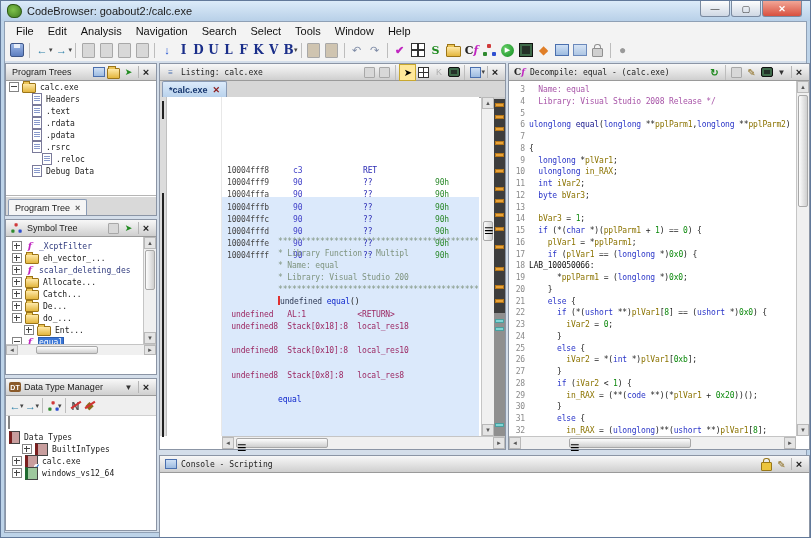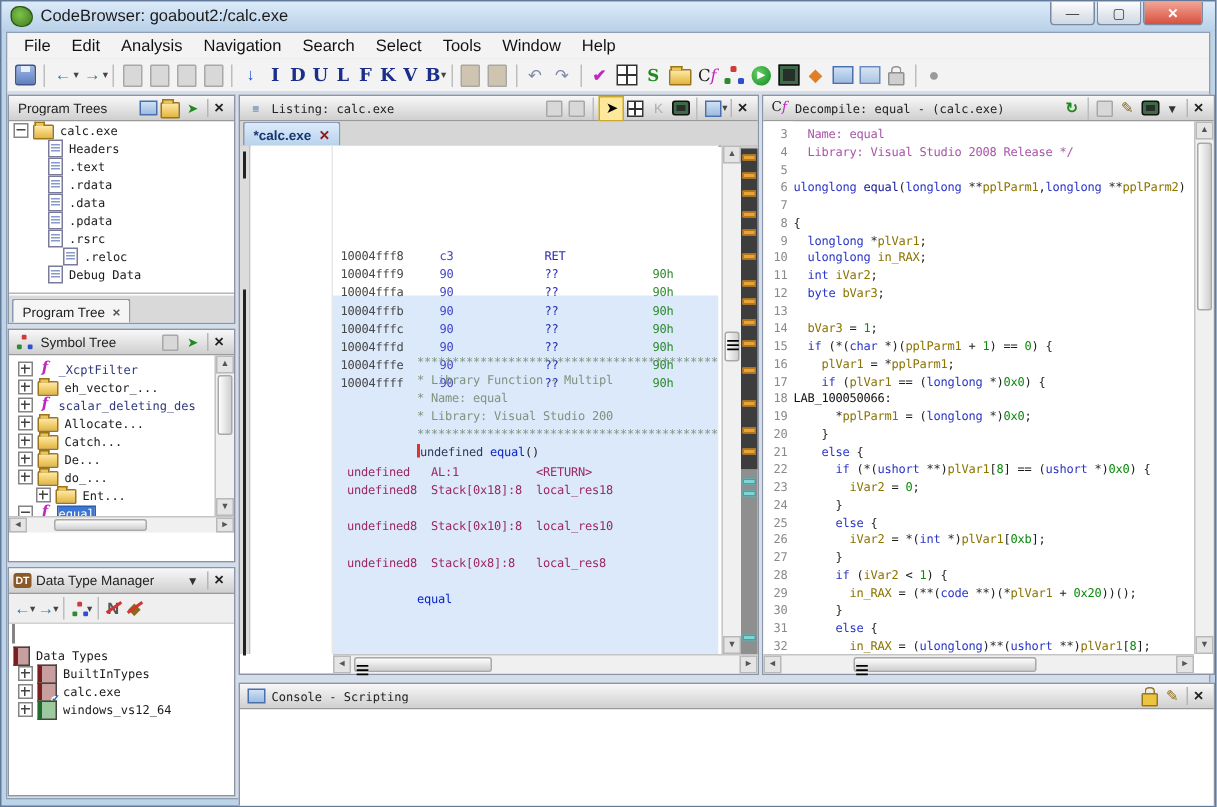--- a/index.html
+++ b/index.html
@@ -30,21 +30,21 @@
   .foldg{width:13px;height:9px;background:linear-gradient(#ffe9a8,#e3b63e);border:1px solid #9c7518;border-radius:1px;position:relative;margin-top:3px;}
   .foldg::before{content:"";position:absolute;top:-3px;left:0;width:6px;height:2px;background:#ecc557;border:1px solid #9c7518;border-bottom:none;}
   .play{width:13px;height:13px;border-radius:50%;background:radial-gradient(circle at 35% 35%,#66cf66,#0f8a1f);color:#fff;font-size:7px;display:flex;align-items:center;justify-content:center;}
   .darksq{width:12px;height:12px;background:#243028;border:1px solid #111;box-shadow:inset 0 0 0 2px #3f6a4a;}
   .diam{color:#e07f28;font-size:12px;}
   .bluwin{width:12px;height:10px;border:1px solid #4a6fae;background:linear-gradient(#cfe0f5,#9dbbe0);}
   .lockg{width:9px;height:7px;background:#cfcfcf;border:1px solid #909090;border-radius:1px;position:relative;margin-top:4px;}
   .lockg::before{content:"";position:absolute;top:-5px;left:1px;width:5px;height:4px;border:1px solid #909090;border-bottom:none;border-radius:3px 3px 0 0;}
   .lock-y{width:9px;height:7px;background:#ecc53e;border:1px solid #98781a;border-radius:1px;position:relative;margin-top:4px;}
   .lock-y::before{content:"";position:absolute;top:-5px;left:1px;width:5px;height:4px;border:1px solid #98781a;border-bottom:none;border-radius:3px 3px 0 0;}
-  .cf{font-family:"DejaVu Serif",serif;font-size:11px;font-weight:normal;color:#222;}
+  .cf{font-family:"DejaVu Serif",serif;font-size:11px;font-weight:bold;color:#222;}
   .cf i{color:#c026c0;}
   .dots3{position:relative;width:13px;height:12px;}
   .dots3 b{position:absolute;width:4px;height:4px;border-radius:1px;}
   .dots3 b:nth-child(1){left:4px;top:0;background:#d03a3a;}
   .dots3 b:nth-child(2){left:0;bottom:0;background:#2f8a2f;}
   .dots3 b:nth-child(3){right:0;bottom:0;background:#2f4fd0;}
   
   .workspace{position:absolute;left:0;right:0;top:39px;bottom:0;background:#d4deea;}
   .panel{position:absolute;background:#fff;border:1px solid #8b95a5;box-sizing:border-box;}
   .phdr{position:absolute;left:0;right:0;top:0;height:17px;background:linear-gradient(#f8f8f8,#cfcfcf);border-bottom:1px solid #9a9a9a;display:flex;align-items:center;padding:0 3px;box-sizing:border-box;}
@@ -248,24 +248,20 @@
             <div class="trow" style="padding-left: 26px;">
               <span class="icon-page"></span>
               <span class="lbl">.text</span>
             </div>
             <div class="trow" style="padding-left: 26px;">
               <span class="icon-page"></span>
               <span class="lbl">.rdata</span>
             </div>
             <div class="trow" style="padding-left: 26px;">
               <span class="icon-page"></span>
-              <span class="lbl">.data</span>
-            </div>
-            <div class="trow" style="padding-left: 26px;">
-              <span class="icon-page"></span>
               <span class="lbl">.pdata</span>
             </div>
             <div class="trow" style="padding-left: 26px;">
               <span class="icon-page"></span>
               <span class="lbl">.rsrc</span>
             </div>
             <div class="trow" style="padding-left: 36px;">
               <span class="icon-page"></span>
               <span class="lbl">.reloc</span>
             </div>
@@ -381,21 +377,21 @@
           <span class="sep"></span>
           <span class="tb slashed" style="width:14px;color:#555;font-weight:bold;">N</span>
           <span class="tb slashed" style="width:14px;color:#8a6a1a;">◆</span>
         </div>
         <div style="position:absolute;left:2px;top:38px;"><span class="expbox"></span></div>
         <div class="tree" id="dtm-tree" style="top: 50px; bottom: 1px; padding-top: 2px;">
             <div class="trow" style="padding-left: 3px;">
               <span class="icon-book maroon" style="width: 7px;"></span>
               <span class="lbl">Data Types</span>
             </div>
-            <div class="trow" style="padding-left: 6px;">
+            <div class="trow" style="padding-left: 16px;">
               <span class="expbox plus"></span>
               <span class="icon-book maroon" style="margin-left: 3px;"></span>
               <span class="lbl">BuiltInTypes</span>
             </div>
             <div class="trow" style="padding-left: 6px;">
               <span class="expbox plus"></span>
               <span class="icon-book maroon" style="margin-left: 3px;">
                 <span class="chk">✓</span>
               </span>
               <span class="lbl">calc.exe</span>

